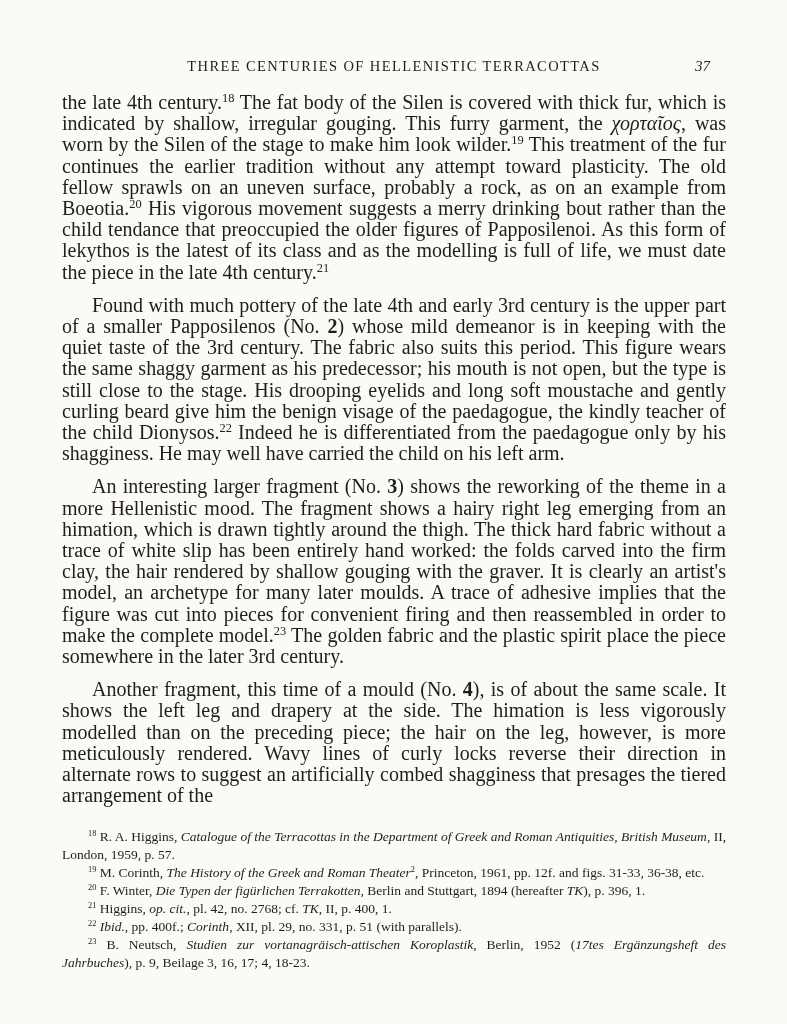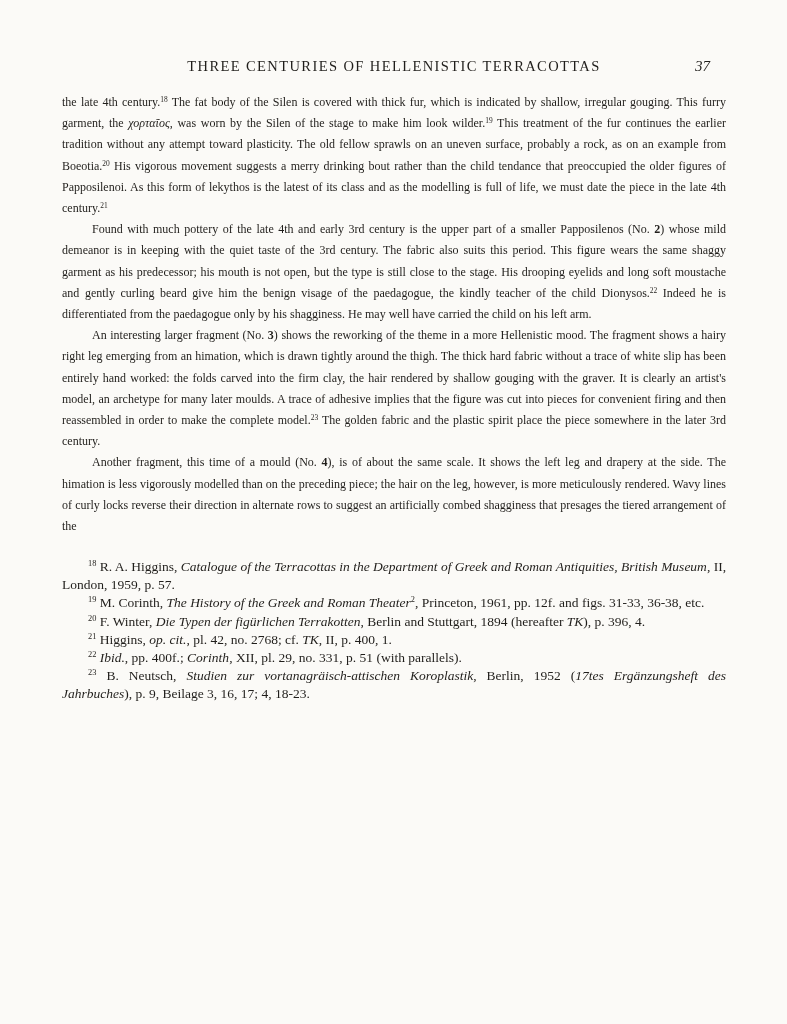--- a/index.html
+++ b/index.html
@@ -28,22 +28,23 @@
   .running-head .pageno {
     position: absolute;
     right: 16px;
     top: 0;
     letter-spacing: 0;
     font-size: 15px;
     font-style: italic;
   }
   .body-text p {
     text-align: justify;
-    font-size: 12px;
+    font-size: 20px;
     line-height: 21.2px;
+    margin-top: 12px;
   }
   .body-text p.indent { text-indent: 30px; }
   .sup {
     font-size: 0.62em;
     vertical-align: 0.55em;
     line-height: 0;
     letter-spacing: 0;
   }
   .i { font-style: italic; }
   .b { font-weight: bold; }
@@ -65,18 +66,18 @@
   </header>
   <main class="body-text">
       <p class=""><span>the late 4th century.</span><span class="sup">18</span><span> The fat body of the Silen is covered with thick fur, which is indicated by shallow, irregular gouging.  This furry garment, the </span><span class="i">χορταῖος</span><span>, was worn by the Silen of the stage to make him look wilder.</span><span class="sup">19</span><span> This treatment of the fur continues the earlier tradition without any attempt toward plasticity.  The old fellow sprawls on an uneven surface, probably a rock, as on an example from Boeotia.</span><span class="sup">20</span><span> His vigorous movement suggests a merry drinking bout rather than the child tendance that preoccupied the older figures of Papposilenoi.  As this form of lekythos is the latest of its class and as the modelling is full of life, we must date the piece in the late 4th century.</span><span class="sup">21</span></p>
       <p class="indent"><span>Found with much pottery of the late 4th and early 3rd century is the upper part of a smaller Papposilenos (No. </span><span class="b">2</span><span>) whose mild demeanor is in keeping with the quiet taste of the 3rd century.  The fabric also suits this period.  This figure wears the same shaggy garment as his predecessor; his mouth is not open, but the type is still close to the stage.  His drooping eyelids and long soft moustache and gently curling beard give him the benign visage of the paedagogue, the kindly teacher of the child Dionysos.</span><span class="sup">22</span><span> Indeed he is differentiated from the paedagogue only by his shagginess. He may well have carried the child on his left arm.</span></p>
       <p class="indent"><span>An interesting larger fragment (No. </span><span class="b">3</span><span>) shows the reworking of the theme in a more Hellenistic mood.  The fragment shows a hairy right leg emerging from an himation, which is drawn tightly around the thigh.  The thick hard fabric without a trace of white slip has been entirely hand worked: the folds carved into the firm clay, the hair rendered by shallow gouging with the graver.  It is clearly an artist's model, an archetype for many later moulds.  A trace of adhesive implies that the figure was cut into pieces for convenient firing and then reassembled in order to make the complete model.</span><span class="sup">23</span><span> The golden fabric and the plastic spirit place the piece somewhere in the later 3rd century.</span></p>
       <p class="indent"><span>Another fragment, this time of a mould (No. </span><span class="b">4</span><span>), is of about the same scale.  It shows the left leg and drapery at the side.  The himation is less vigorously modelled than on the preceding piece; the hair on the leg, however, is more meticulously rendered.  Wavy lines of curly locks reverse their direction in alternate rows to suggest an artificially combed shagginess that presages the tiered arrangement of the</span></p>
     </main>
   <section class="footnotes">
       <p class="footnote"><span class="sup">18</span> <span>R. A. Higgins, </span><span class="i">Catalogue of the Terracottas in the Department of Greek and Roman Antiquities, British Museum</span><span>, II, London, 1959, p. 57.</span></p>
       <p class="footnote"><span class="sup">19</span> <span>M. Corinth, </span><span class="i">The History of the Greek and Roman Theater</span><span class="sup">2</span><span>, Princeton, 1961, pp. 12f. and figs. 31-33, 36-38, etc.</span></p>
-      <p class="footnote"><span class="sup">20</span> <span>F. Winter, </span><span class="i">Die Typen der figürlichen Terrakotten</span><span>, Berlin and Stuttgart, 1894 (hereafter </span><span class="i">TK</span><span>), p. 396, 4.</span></p>
+      <p class="footnote"><span class="sup">20</span> <span>F. Winter, </span><span class="i">Die Typen der figürlichen Terrakotten</span><span>, Berlin and Stuttgart, 1894 (hereafter </span><span class="i">TK</span><span>), p. 396, 1.</span></p>
       <p class="footnote"><span class="sup">21</span> <span>Higgins, </span><span class="i">op. cit.</span><span>, pl. 42, no. 2768; cf. </span><span class="i">TK</span><span>, II, p. 400, 1.</span></p>
       <p class="footnote"><span class="sup">22</span> <span class="i">Ibid.</span><span>, pp. 400f.; </span><span class="i">Corinth</span><span>, XII, pl. 29, no. 331, p. 51 (with parallels).</span></p>
       <p class="footnote"><span class="sup">23</span> <span>B. Neutsch, </span><span class="i">Studien zur vortanagräisch-attischen Koroplastik</span><span>, Berlin, 1952 (</span><span class="i">17tes Ergänzungsheft des Jahrbuches</span><span>), p. 9, Beilage 3, 16, 17; 4, 18-23.</span></p>
     </section>
 </div>
 
 </body></html>

